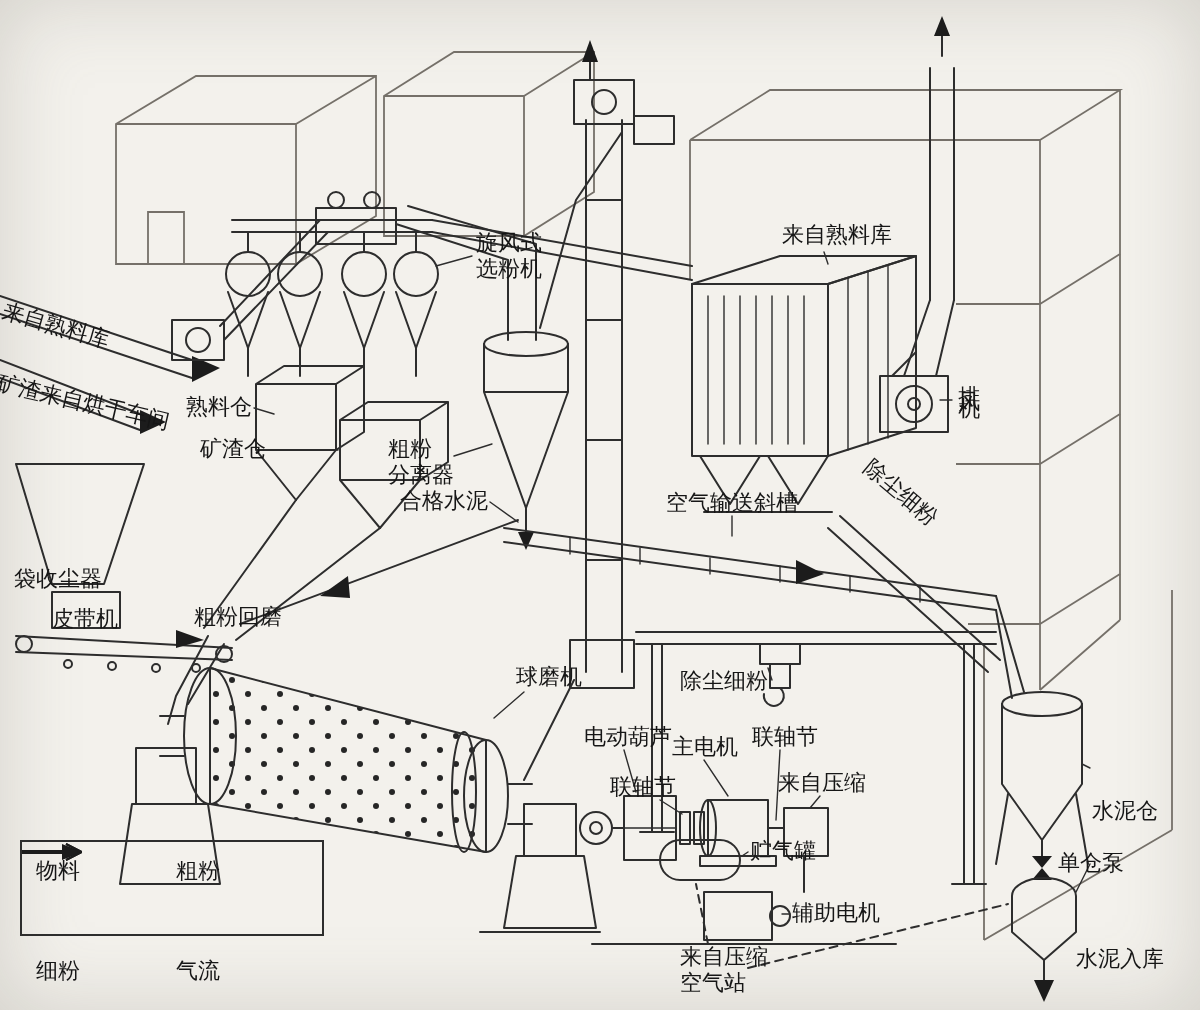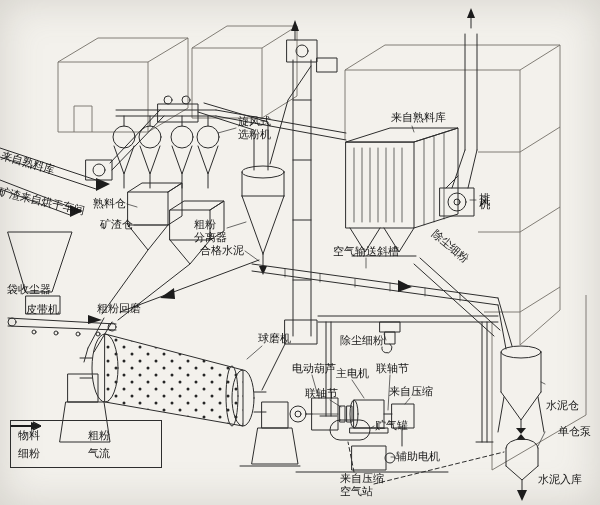--- a/index.html
+++ b/index.html
@@ -19,21 +19,21 @@
   .bld{stroke:#757069;fill:none;stroke-width:.9;}
   .thin{stroke:#2d2d2d;stroke-width:.7;fill:none;}
   .solid{fill:#1c1c1c;stroke:none;}
   .dash{stroke-dasharray:4 3;}
   .legend{
     position:absolute;left:10px;top:420px;width:152px;height:48px;
     border:1px solid #2d2d2d;box-sizing:border-box;
     display:grid;grid-template-columns:1fr 1fr;align-content:center;
     gap:3px 4px;padding:4px 7px;background:transparent;
   }
-  .legend-item{display:flex;align-items:center;gap:4px;font-size:11px;color:#161616;}
+  .legend-item{display:flex;align-items:center;gap:4px;font-size:11px;color:#161616;margin-top:32px;}
   .legend-item svg{flex:none;}
 </style>
 </head>
 <body>
 
 <div class="stage">
 
   <svg width="600" height="505" viewBox="0 0 600 505">
     <defs>
       <pattern id="millDots" width="16" height="14" patternUnits="userSpaceOnUse">
@@ -229,21 +229,21 @@
   <div class="lbl" style="left:292px;top:363px">电动葫芦</div>
   <div class="lbl" style="left:336px;top:368px">主电机</div>
   <div class="lbl" style="left:376px;top:363px">联轴节</div>
   <div class="lbl" style="left:305px;top:388px">联轴节</div>
   <div class="lbl" style="left:389px;top:386px">来自压缩</div>
   <div class="lbl" style="left:375px;top:420px">贮气罐</div>
   <div class="lbl" style="left:396px;top:451px">辅助电机</div>
   <div class="lbl" style="left:340px;top:473px">来自压缩
 空气站</div>
   <div class="lbl" style="left:546px;top:400px">水泥仓</div>
-  <div class="lbl" style="left:558px;top:426px">单仓泵</div>
+  <div class="lbl" style="left:529px;top:426px">单仓泵</div>
   <div class="lbl" style="left:538px;top:474px">水泥入库</div>
 
   <div class="legend">
     <div class="legend-item">
       <span>物料</span>
       <svg width="30" height="10">
         <line x1="0" y1="5" x2="21" y2="5" stroke="#1c1c1c" stroke-width="2"></line>
         <polygon points="20,1 30,5 20,9" fill="#1c1c1c"></polygon>
       </svg>
     </div>

